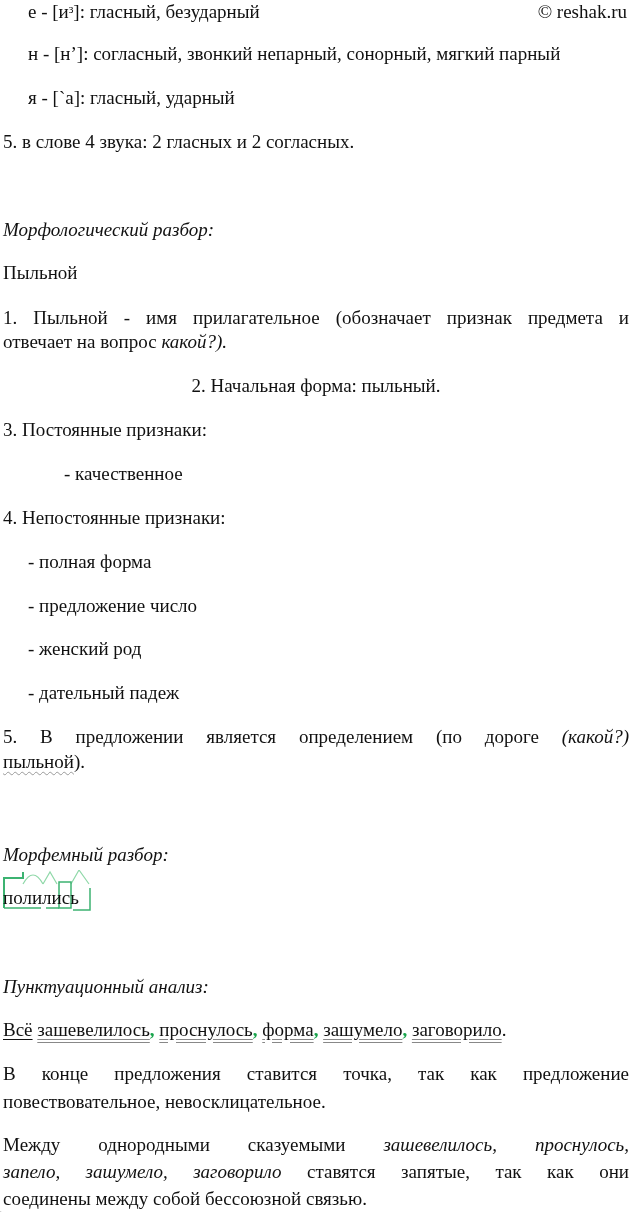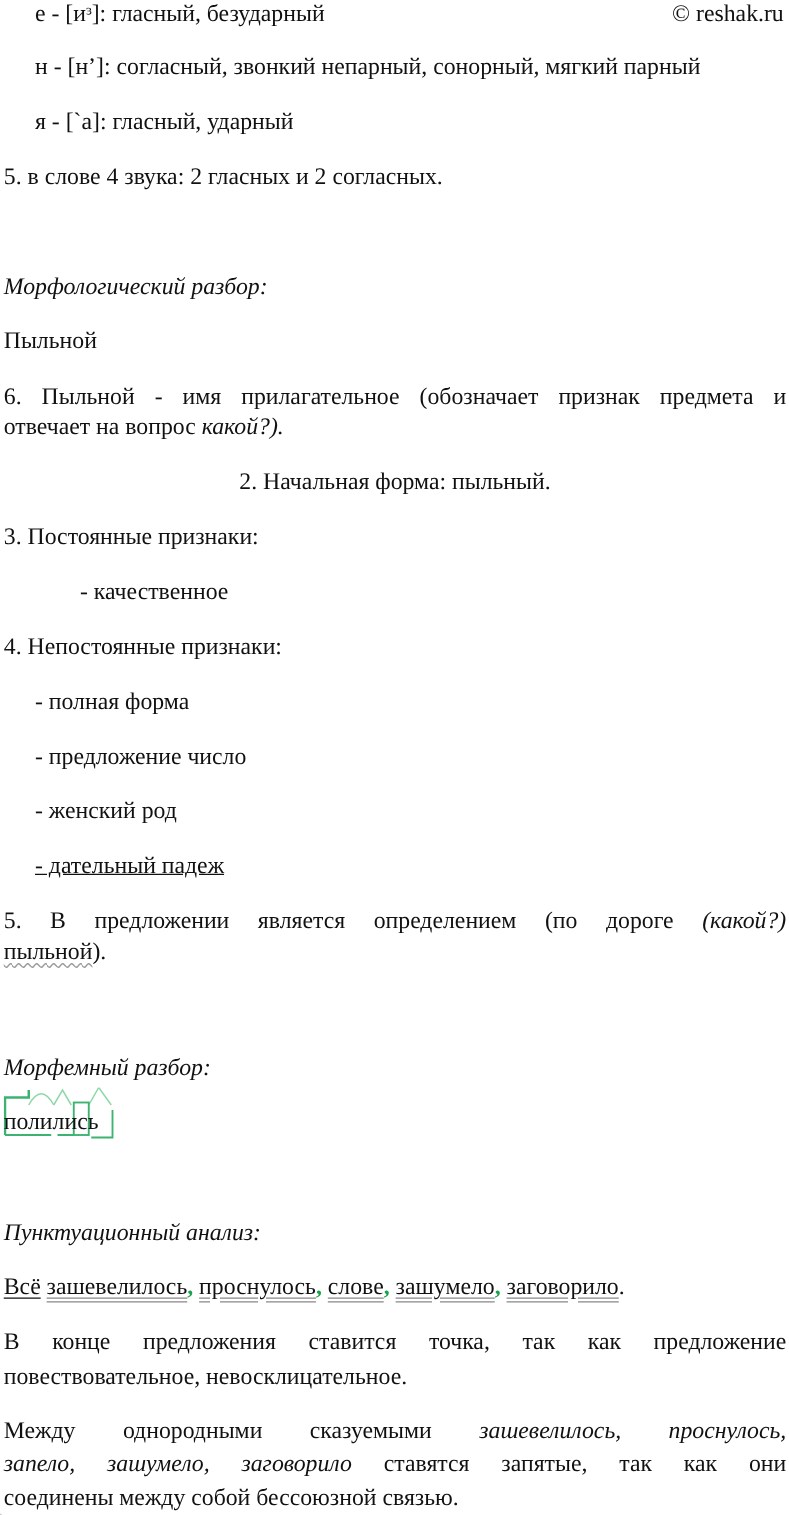--- a/index.html
+++ b/index.html
@@ -34,33 +34,33 @@
 <div class="watermark-top">© reshak.ru</div>
 
 <div class="line indent" style="top:0px;">е - [иᵌ]: гласный, безударный</div>
 <div class="line indent" style="top:42px;">н - [н’]: согласный, звонкий непарный, сонорный, мягкий парный</div>
 <div class="line indent" style="top:86px;">я - [`а]: гласный, ударный</div>
 <div class="line" style="top:130px;">5. в слове 4 звука: 2 гласных и 2 согласных.</div>
 
 <div class="line heading" style="top:218px;">Морфологический разбор:</div>
 <div class="line" style="top:261px;">Пыльной</div>
 <div class="line" style="top:306px;">
-  <span class="jl">6. Пыльной - имя прилагательное (обозначает признак предмета и</span>
+  <span class="jl">1. Пыльной - имя прилагательное (обозначает признак предмета и</span>
 </div>
 <div class="line" style="top:330px;">
   <span>отвечает на вопрос </span><span class="it">какой?).</span>
 </div>
 <div class="line" style="top:374px;text-align:center;">2. Начальная форма: пыльный.</div>
 <div class="line" style="top:418px;">3. Постоянные признаки:</div>
 <div class="line indent" style="top:462px;margin-left:36px;">- качественное</div>
 <div class="line" style="top:506px;">4. Непостоянные признаки:</div>
 <div class="line indent" style="top:550px;">- полная форма</div>
 <div class="line indent" style="top:594px;">- предложение число</div>
 <div class="line indent" style="top:637px;">- женский род</div>
-<div class="line indent" style="top:681px;text-decoration:underline;">- дательный падеж</div>
+<div class="line indent" style="top:681px;">- дательный падеж</div>
 <div class="line" style="top:725px;">
   <span class="jl"><span>5. В предложении является определением (по дороге </span><span class="it">(какой?)</span></span>
 </div>
 <div class="line" style="top:750px;">
   <span class="wavy">пыльной</span><span>).</span>
 </div>
 
 <div class="line heading" style="top:843px;">Морфемный разбор:</div>
 <div class="morph-wrap">
   <svg width="120" height="46" style="position:absolute;left:0;top:0;">
@@ -78,21 +78,21 @@
     <path d="M87 18 V40 H70" fill="none" stroke="#3cb371" stroke-width="1.5"></path>
   </svg>
   <div class="morph-word">полились</div>
 </div>
 
 <div class="line heading" style="top:975px;">Пунктуационный анализ:</div>
 <div class="line" style="top:1018px;">
   <span class="subj">Всё</span>
   <span class="pred">зашевелилось</span><span class="gcomma">,</span>
   <span class="pred">проснулось</span><span class="gcomma">,</span>
-  <span class="pred">слове</span><span class="gcomma">,</span>
+  <span class="pred">форма</span><span class="gcomma">,</span>
   <span class="pred">зашумело</span><span class="gcomma">,</span>
   <span class="pred">заговорило</span><span>.</span>
 </div>
 
 <div class="line" style="top:1062px;">
   <span class="jl">В конце предложения ставится точка, так как предложение</span>
 </div>
 <div class="line" style="top:1090px;">повествовательное, невосклицательное.</div>
 
 <div class="line" style="top:1133px;">

